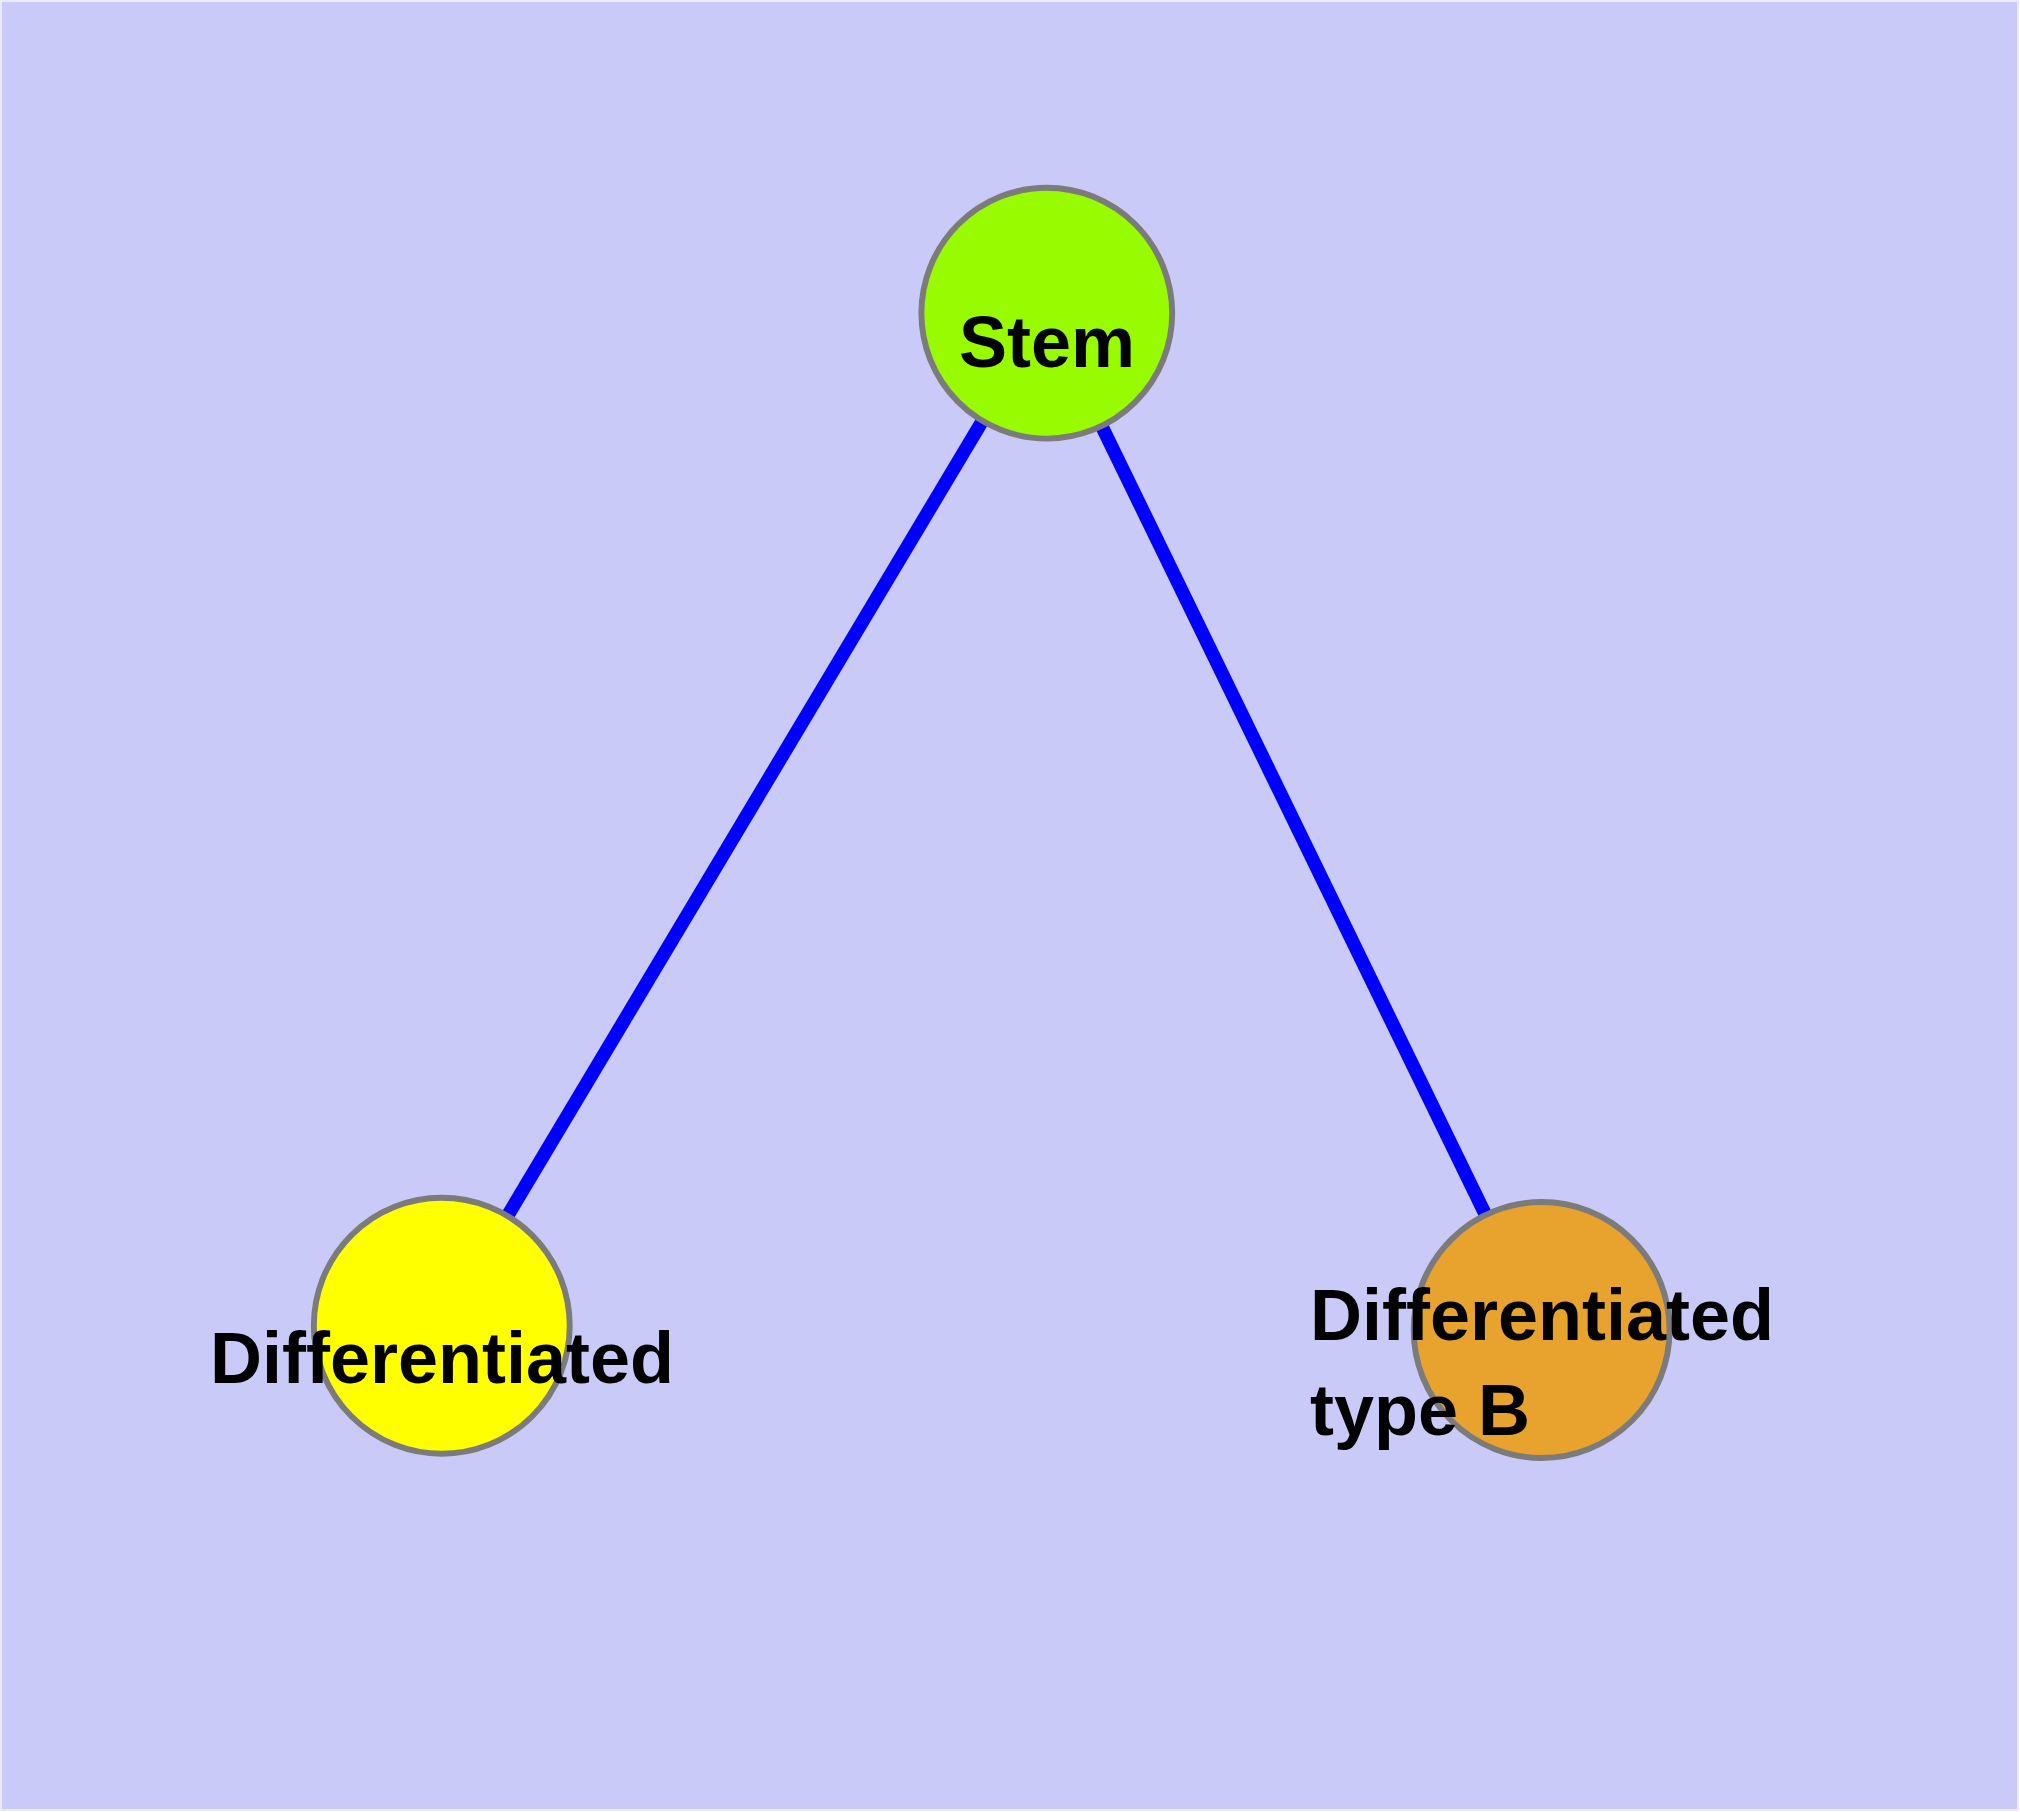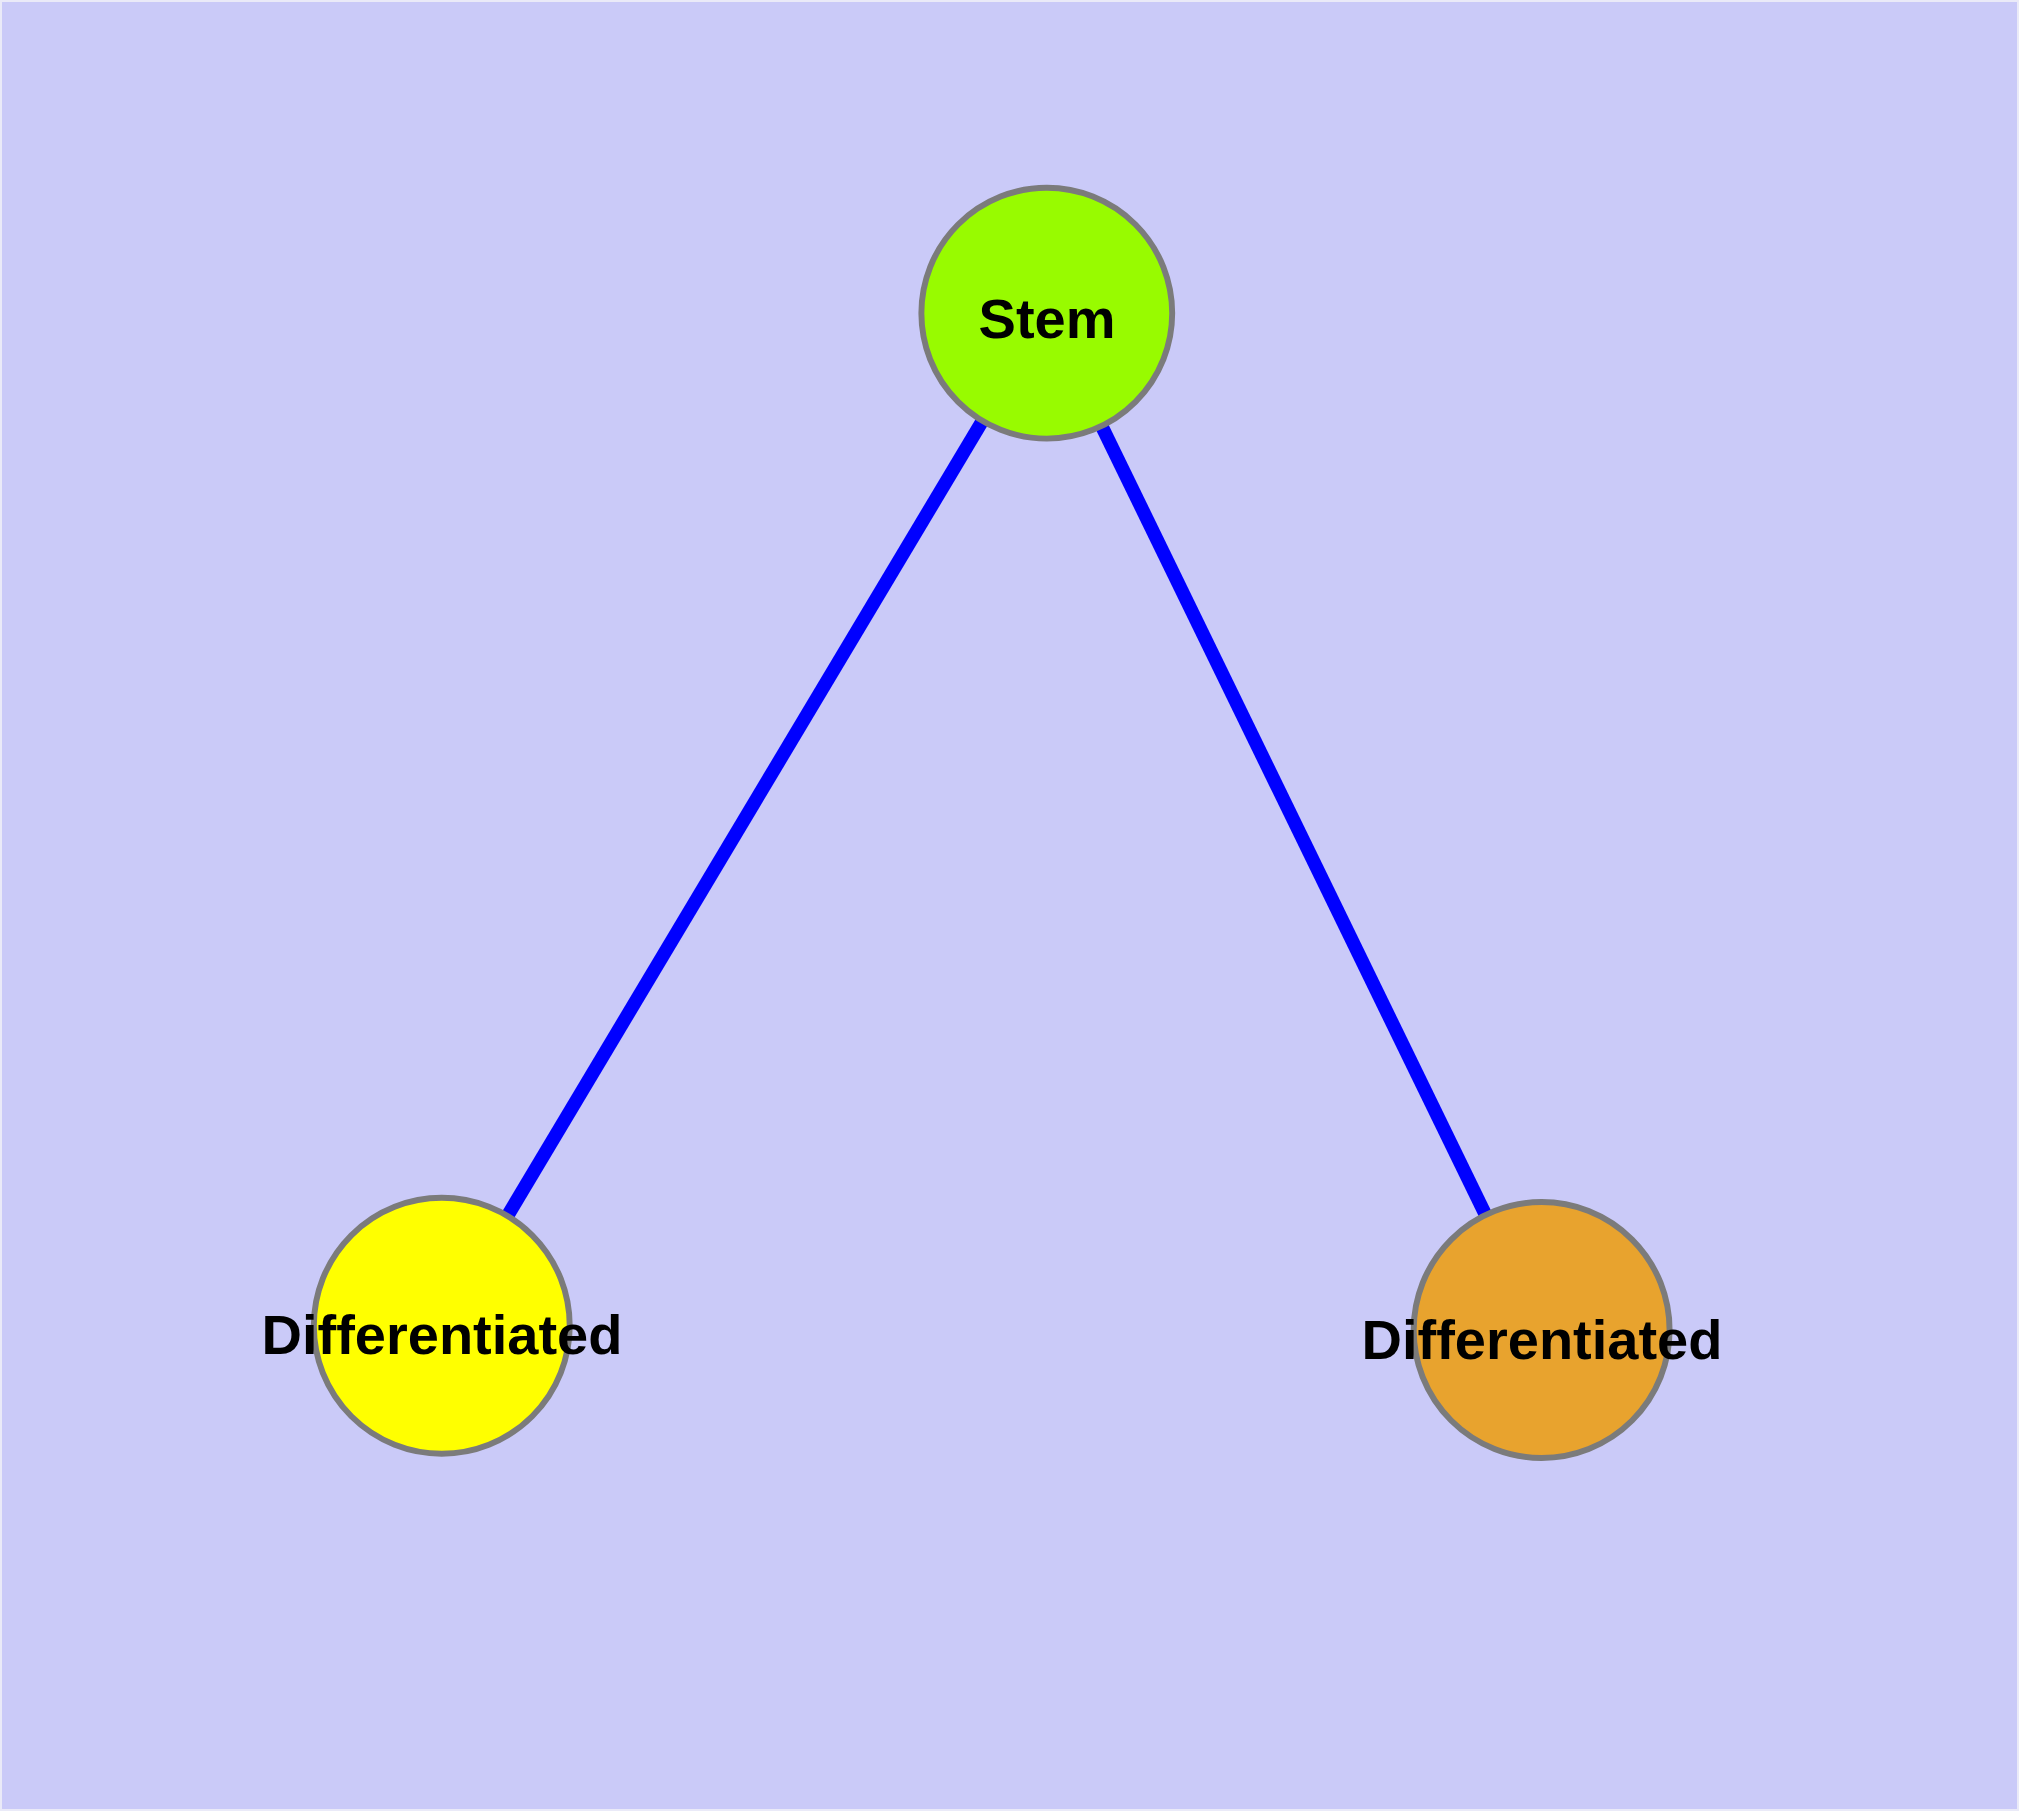--- a/index.html
+++ b/index.html
@@ -24,25 +24,26 @@
     position: absolute;
     left: 0;
     top: 0;
     display: block;
   }
   .node-label {
     position: absolute;
     transform: translate(-50%, -50%);
     text-align: left;
     font-weight: bold;
-    font-size: 56px;
+    font-size: 72px;
     line-height: 95px;
     color: #000000;
     white-space: nowrap;
     pointer-events: none;
+    margin-top: 24px;
   }
 </style>
 </head>
 <body>
 
 <div class="canvas">
 
   <svg width="2015" height="1807" viewBox="0 0 2378 2132">
 
     <line x1="1233" y1="367" x2="519" y2="1562" stroke-width="16" stroke="#0000FF"></line>
@@ -54,16 +55,17 @@
   </svg>
 
   <div class="node-label" style="left:1045px; top:316px;">Stem</div>
 
   <div class="node-label" style="left:440px; top:1332px;">
     <div>Differentiated</div>
   </div>
 
   <div class="node-label" style="left:1540px; top:1337px;">
     <div>Differentiated</div>
+    <div>type B</div>
   </div>
 
 </div>
 
 
 </body></html>

